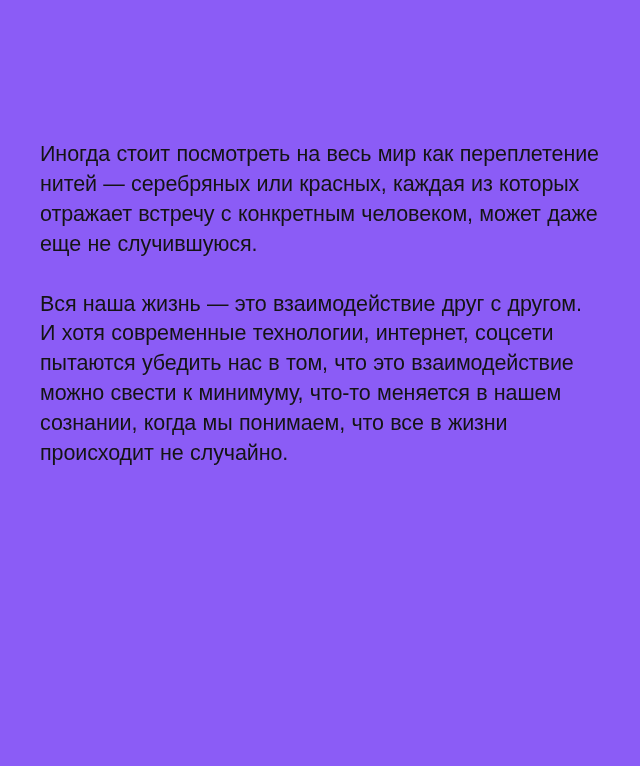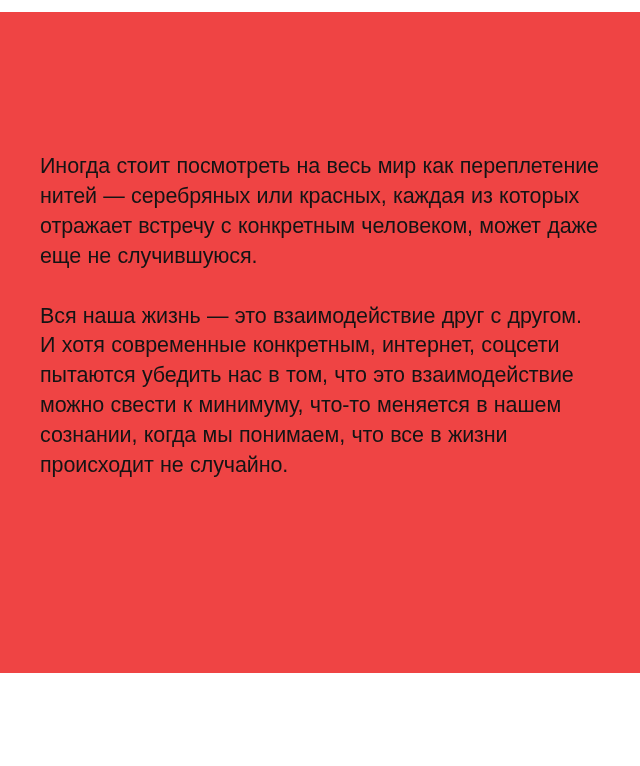--- a/index.html
+++ b/index.html
@@ -11,24 +11,23 @@
     width: 640px;
     height: 766px;
     overflow: hidden;
     font-family: "Liberation Sans", sans-serif;
     color: #111111;
     -webkit-font-smoothing: antialiased;
   }
   .page {
     position: relative;
     width: 640px;
-    height: 661px;
-    background: #ef4444;
+    height: 766px;
+    background: #8b5cf6;
     box-sizing: border-box;
-    margin-top: 12px;
   }
   .text-block {
     position: absolute;
     left: 40px;
     top: 140px;
     width: 560px;
   }
   .paragraph {
     font-size: 21.5px;
     line-height: 1.39;
@@ -41,15 +40,15 @@
   .paragraph:last-child {
     margin-bottom: 0;
   }
 </style>
 </head>
 <body>
 
 <div class="page">
   <div class="text-block">
     <p class="paragraph">Иногда стоит посмотреть на весь мир как переплетение нитей — серебряных или красных, каждая из которых отражает встречу с конкретным человеком, может даже еще не случившуюся.</p>
-    <p class="paragraph">Вся наша жизнь — это взаимодействие друг с другом. И хотя современные конкретным, интернет, соцсети пытаются убедить нас в том, что это взаимодействие можно свести к минимуму, что-то меняется в нашем сознании, когда мы понимаем, что все в жизни происходит не случайно.</p>
+    <p class="paragraph">Вся наша жизнь — это взаимодействие друг с другом. И хотя современные технологии, интернет, соцсети пытаются убедить нас в том, что это взаимодействие можно свести к минимуму, что-то меняется в нашем сознании, когда мы понимаем, что все в жизни происходит не случайно.</p>
   </div>
 </div>
 
 </body></html>

